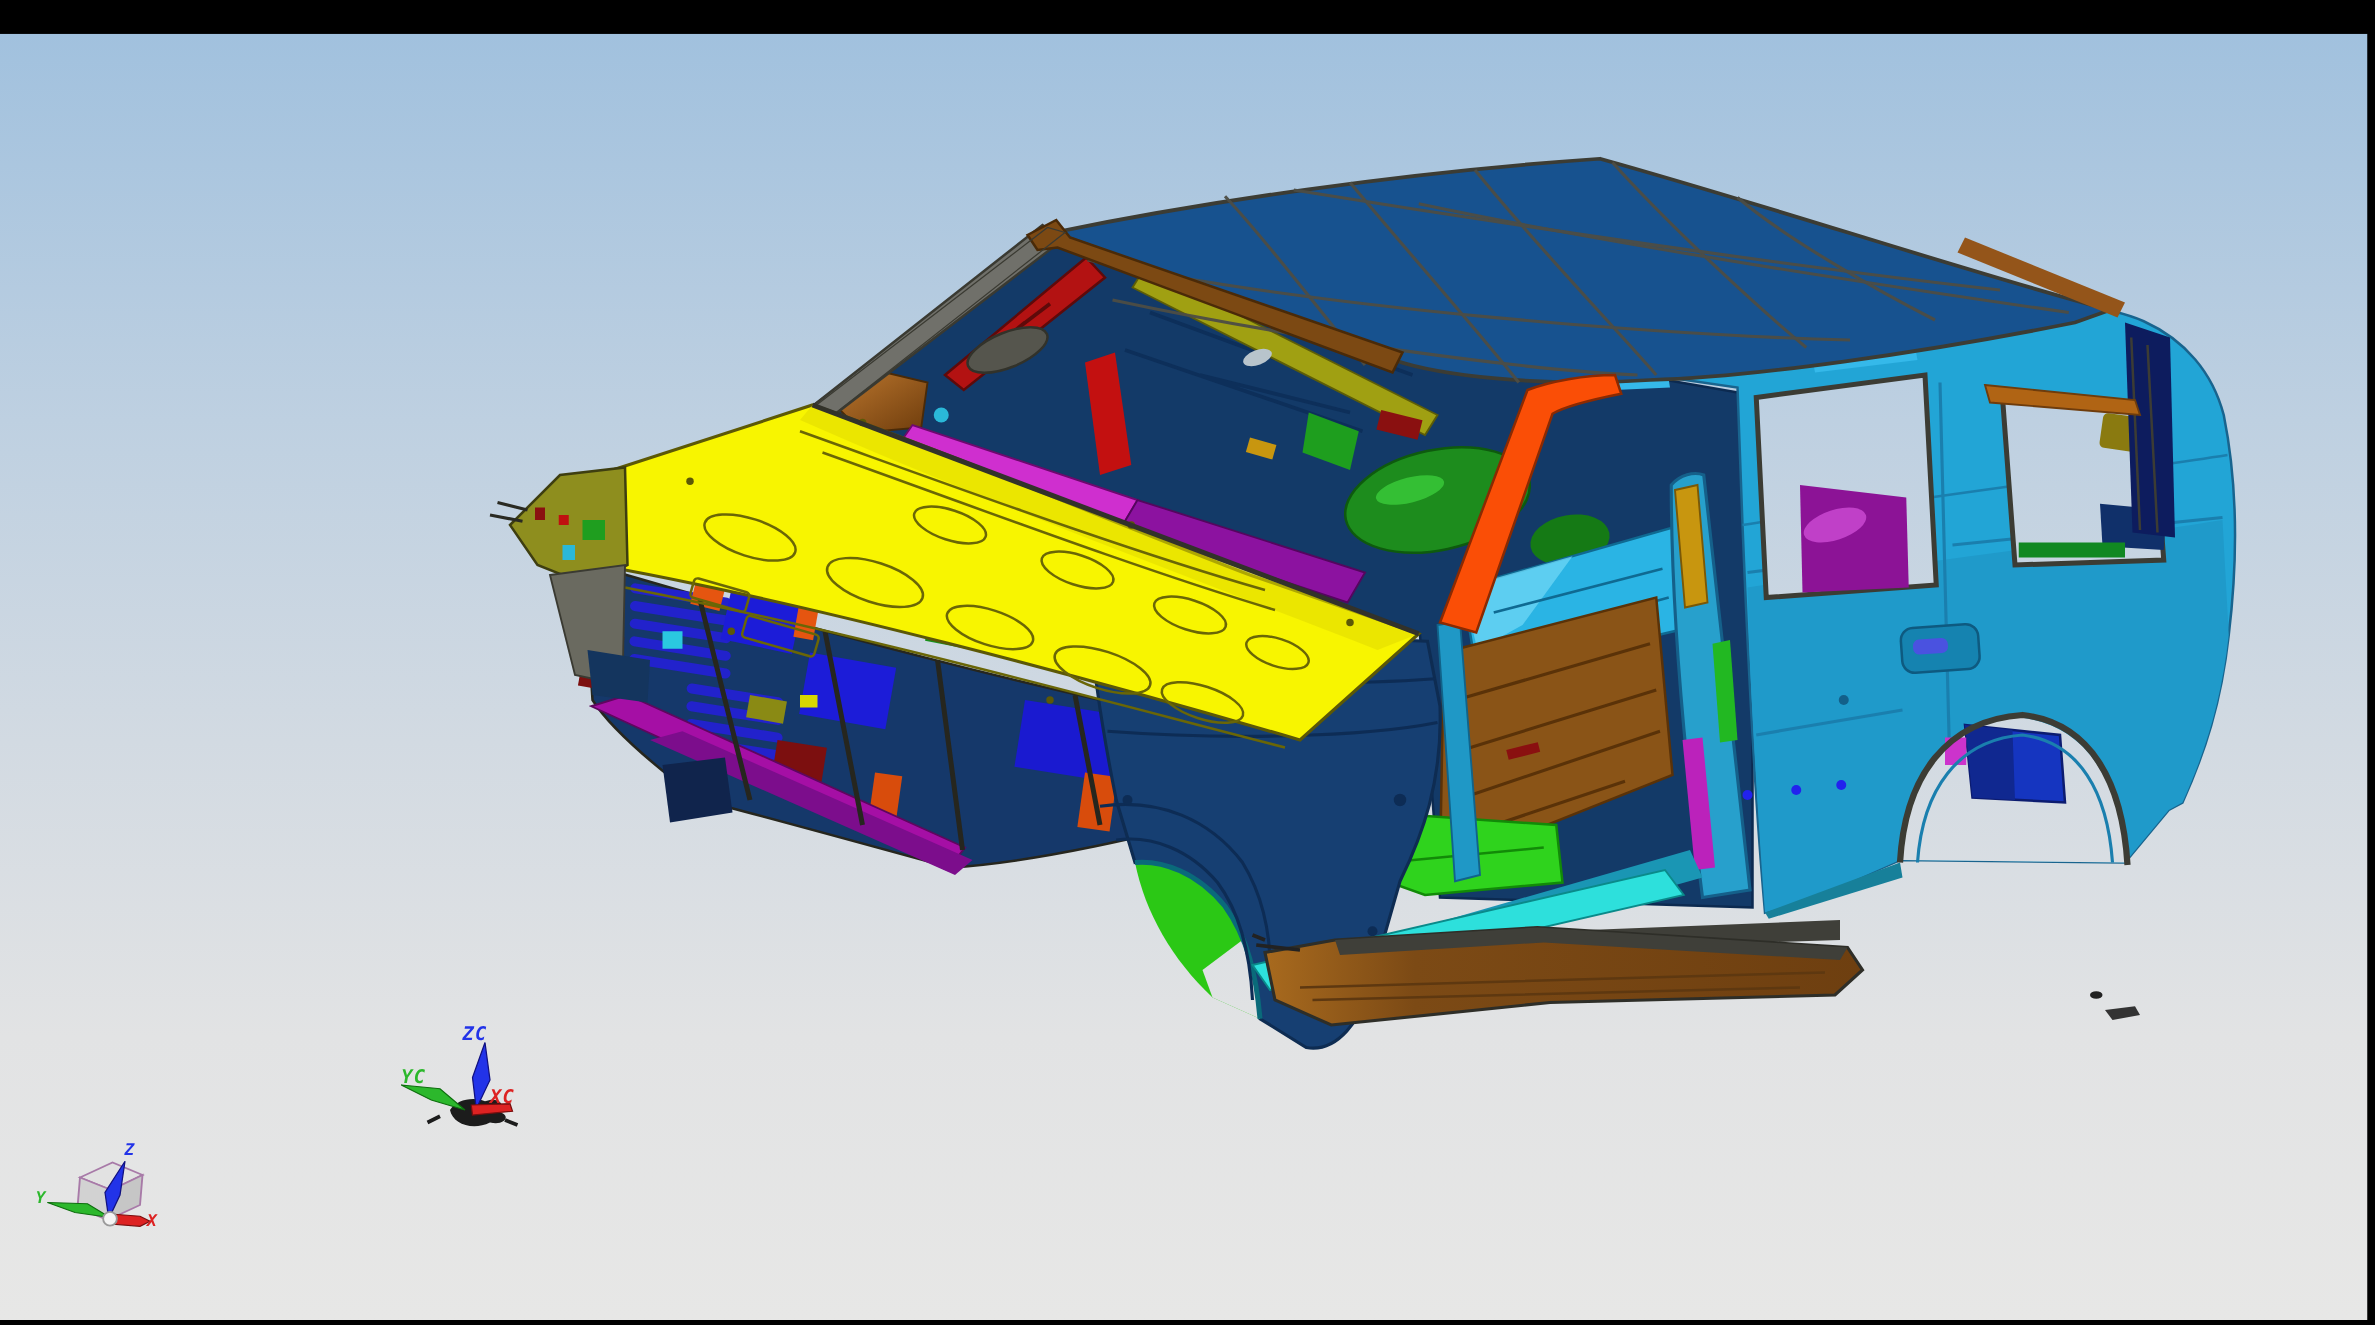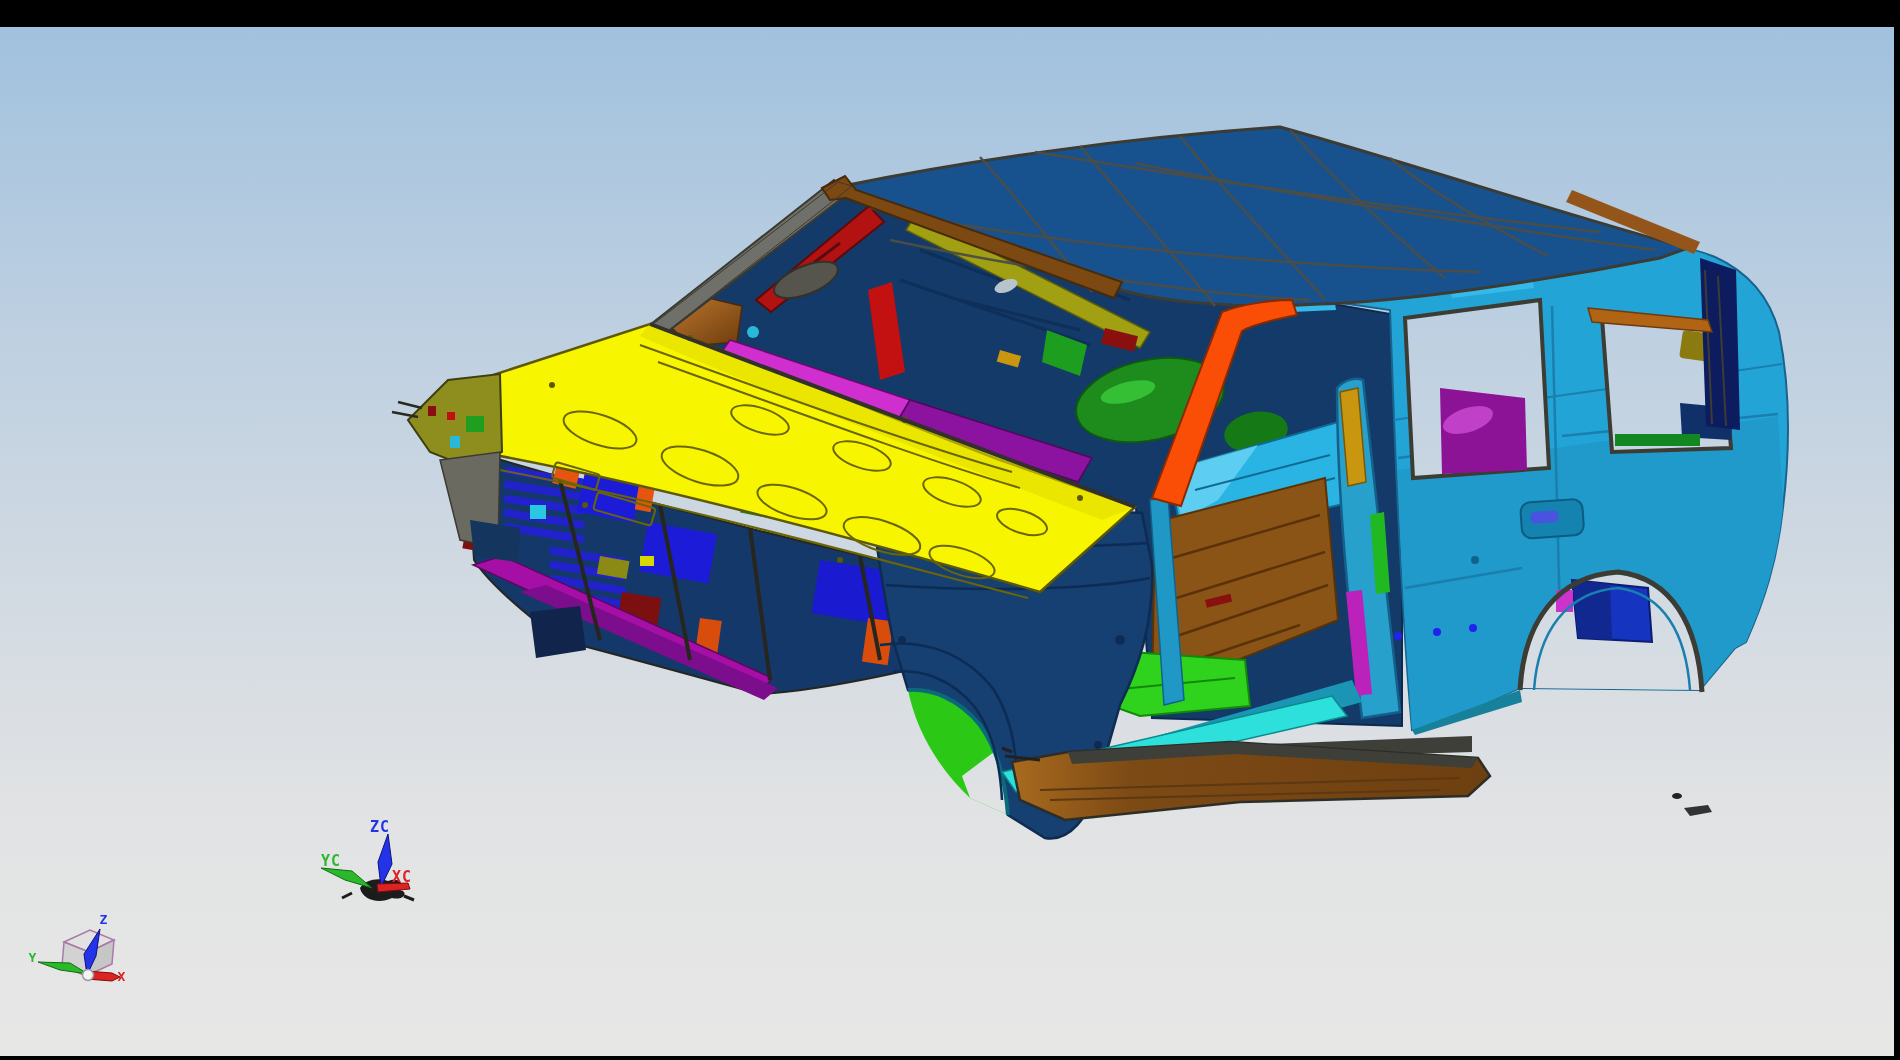--- a/index.html
+++ b/index.html
@@ -1,16 +1,16 @@
 <!DOCTYPE html>
 <html><head>
 <meta charset="utf-8">
 <style>
   html,body{margin:0;padding:0;width:1900px;height:1060px;overflow:hidden;background:#000;}
-  .stage{position:relative;width:1900px;height:1060px;background:#000;font-family:"DejaVu Sans",sans-serif;}
+  .stage{position:relative;width:1900px;height:1060px;background:#000;font-family:"DejaVu Sans",sans-serif;font-style:italic;}
   .viewport{position:absolute;left:0;top:27px;width:1894px;height:1029px;
     background:linear-gradient(180deg,#a1c1de 0%,#bed0e1 30%,#d2dae2 55%,#e2e3e4 78%,#e7e7e6 100%);}
   .bar-top{position:absolute;left:0;top:0;width:1900px;height:27px;background:#000;}
   .bar-right{position:absolute;right:0;top:27px;width:6px;height:1033px;background:#000;}
   .bar-bottom{position:absolute;left:0;bottom:0;width:1900px;height:4px;background:#000;}
   svg{position:absolute;left:0;top:0;}
   text.axis-label{font-family:"DejaVu Sans Mono",monospace;font-weight:bold;letter-spacing:1px;}
 </style>
 </head>
 <body>

